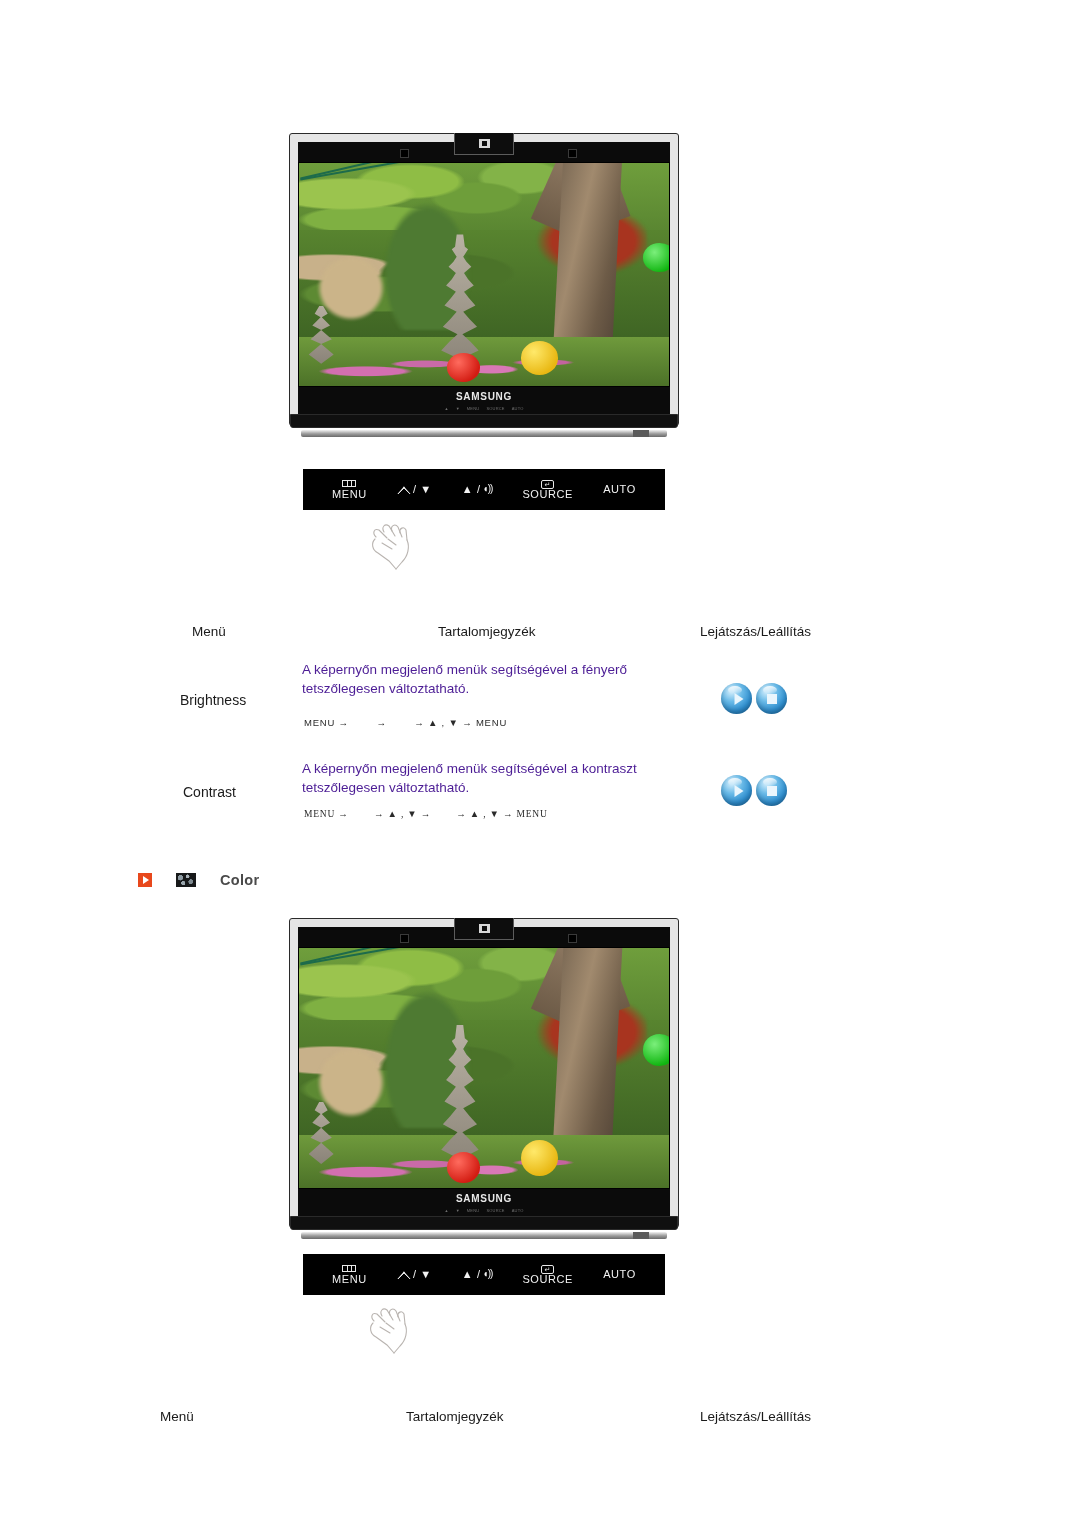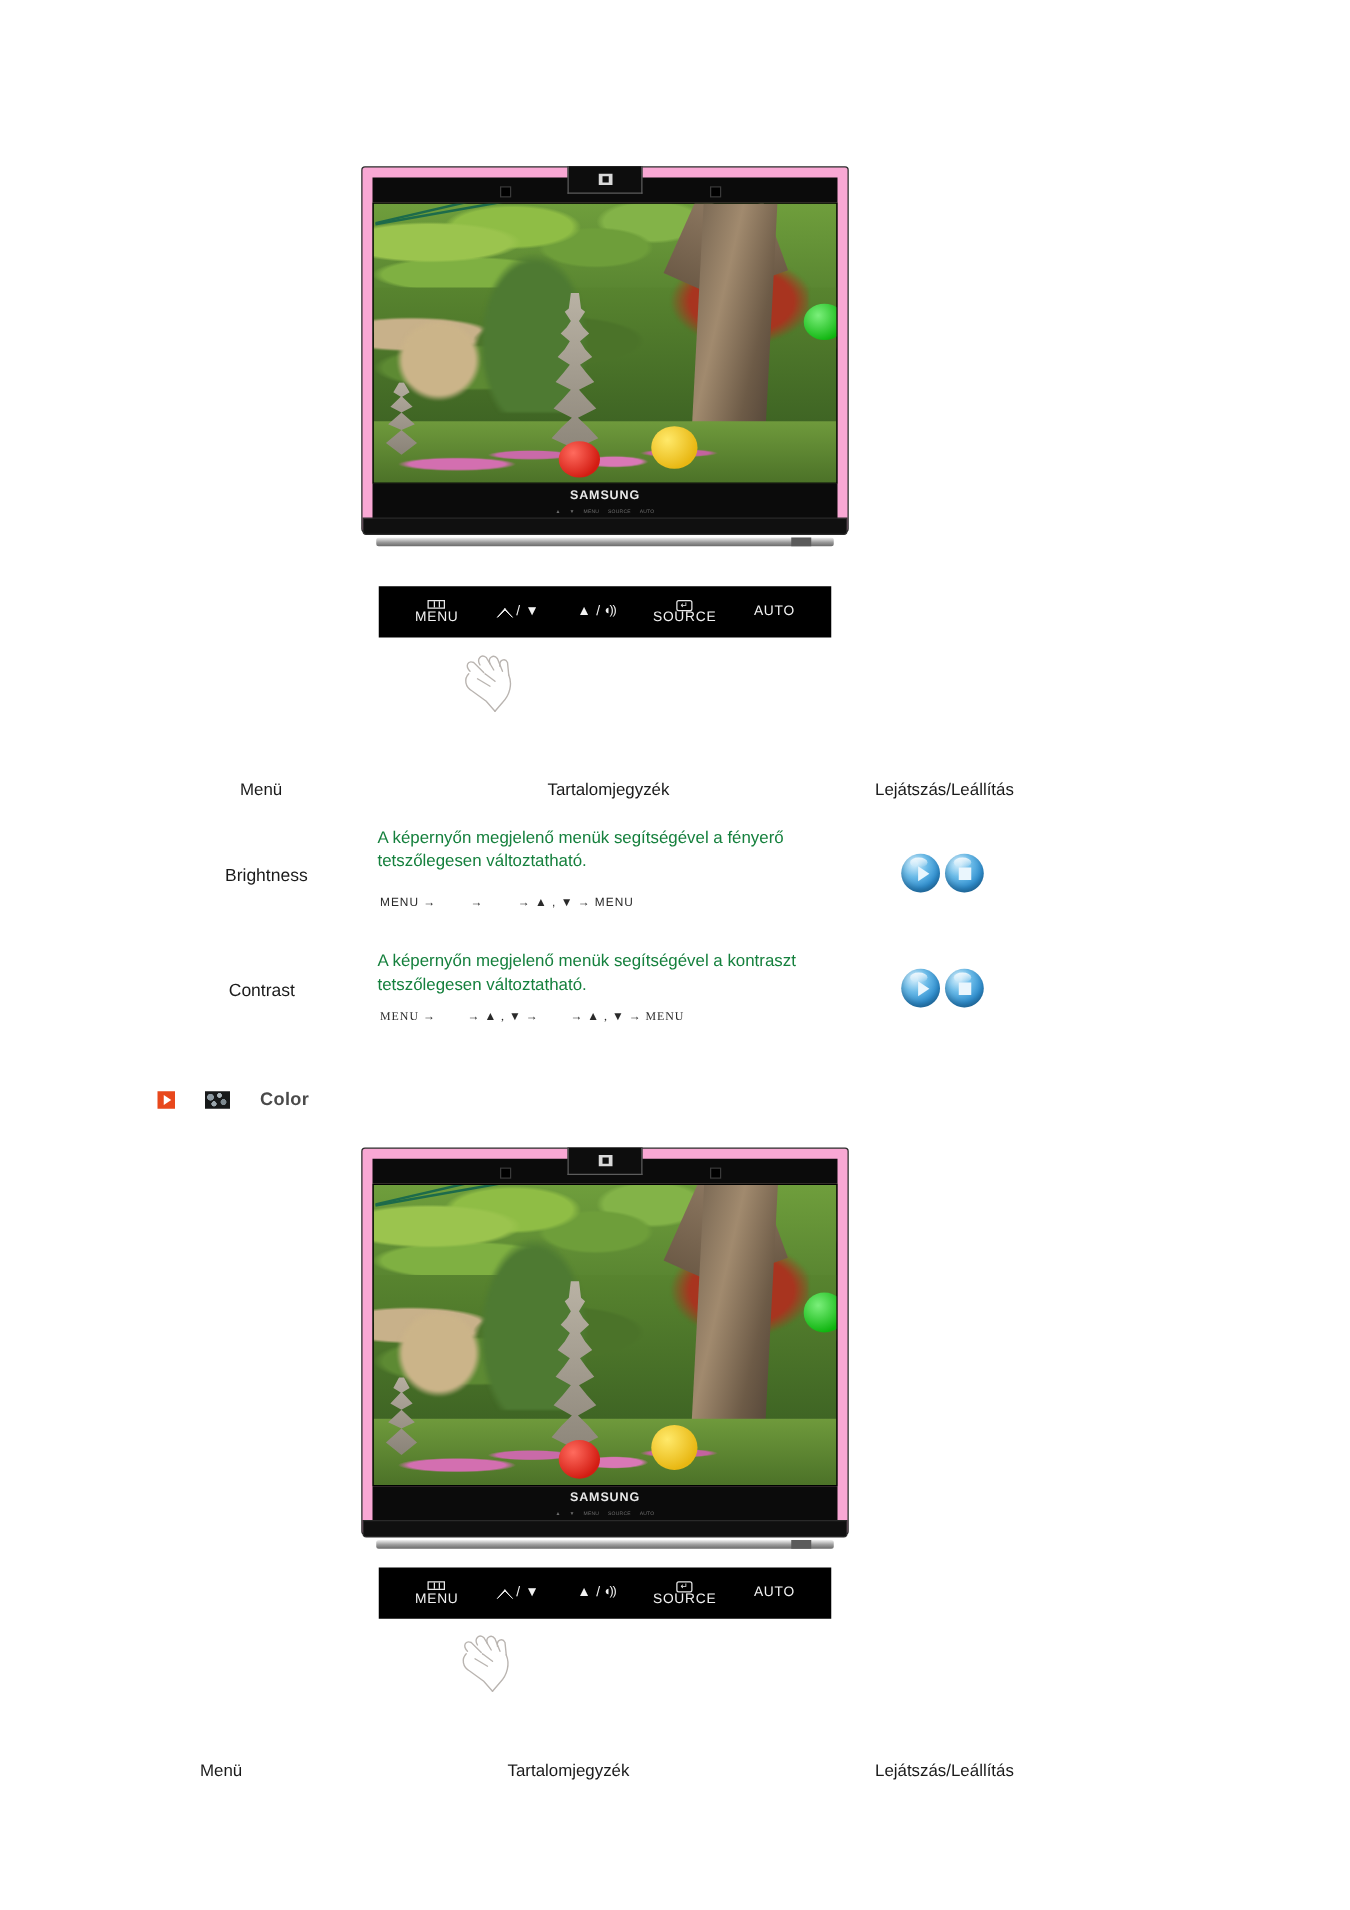--- a/index.html
+++ b/index.html
@@ -16,21 +16,21 @@
     overflow: hidden;
   }
 
   
   .monitor {
     position: absolute;
     left: 289px;
     width: 390px;
   }
   .monitor-body {
-    background: #f9a8d4;
+    background: #e5e5e5;
     border: 1px solid #2a2a2a;
     border-radius: 3px;
     padding: 8px 8px 0 8px;
     position: relative;
     box-sizing: border-box;
   }
   .bezel-top {
     height: 20px;
     position: relative;
     background: #0b0b0b;
@@ -346,21 +346,21 @@
     position: absolute;
     font-size: 14px;
     color: #1a1a1a;
   }
   .row-desc {
     position: absolute;
     left: 302px;
     width: 400px;
     font-size: 13.5px;
     line-height: 19px;
-    color: #15803d;
+    color: #4c1d95;
   }
   .row-seq {
     position: absolute;
     left: 304px;
     font-size: 9.5px;
     letter-spacing: 0.8px;
     color: #2a2a2a;
     white-space: pre;
   }
   .playstop {
@@ -404,20 +404,21 @@
     height: 10px;
     background: #eaf6fd;
   }
 
   
   .section-heading {
     position: absolute;
     display: flex;
     align-items: center;
     gap: 24px;
+    margin-left: 12px;
   }
   .play-badge {
     width: 14px;
     height: 14px;
     background: #e8481c;
     display: flex;
     align-items: center;
     justify-content: center;
   }
   .play-badge i {

